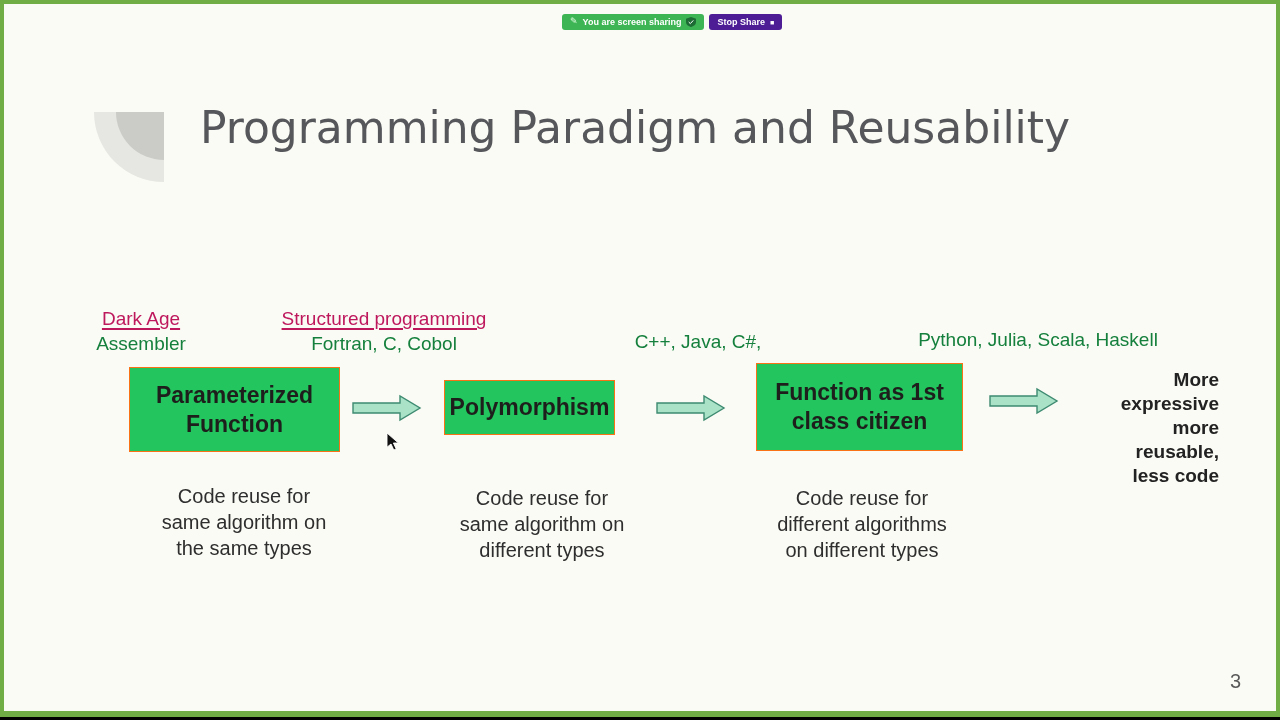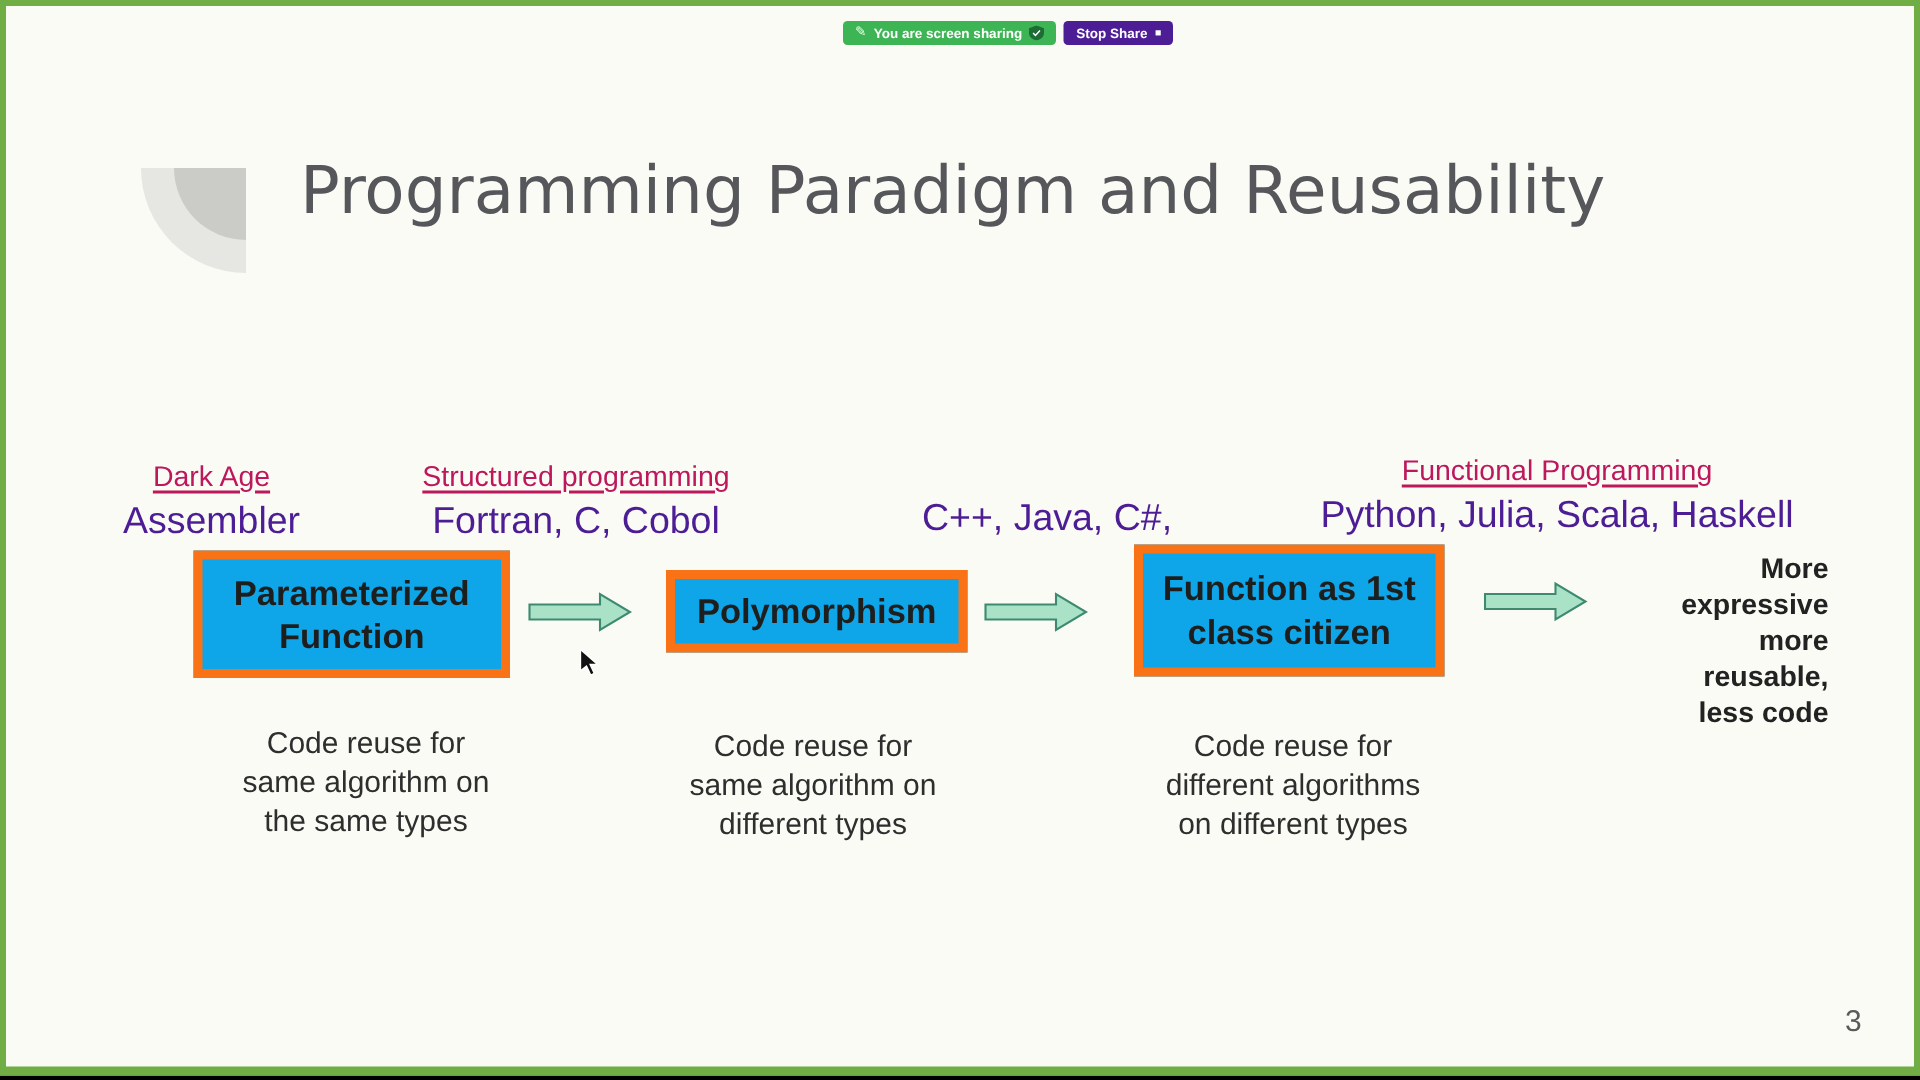--- a/index.html
+++ b/index.html
@@ -31,24 +31,24 @@
   .title{
     position:absolute;left:196px;top:98px;width:1000px;
     font-family:"DejaVu Sans","Liberation Sans",sans-serif;
     font-size:44px;font-weight:400;color:#56575b;letter-spacing:0px;
   }
   
   .era{
     position:absolute;transform:translateX(-50%);font-size:19px;color:#be185d;white-space:nowrap;
     text-decoration:underline;text-underline-offset:3px;text-decoration-thickness:1.5px;
   }
-  .langs{position:absolute;transform:translateX(-50%);font-size:25px;color:#4c1d95;white-space:nowrap;}
+  .langs{position:absolute;transform:translateX(-50%);font-size:19px;color:#15803d;white-space:nowrap;}
   
   .pbox{
-    position:absolute;box-sizing:border-box;background:#0ea5e9;border:6px solid #f97316;
+    position:absolute;box-sizing:border-box;background:#22c55e;border:1px solid #f97316;
     display:flex;align-items:center;justify-content:center;text-align:center;
     font-size:23px;font-weight:bold;color:#1e1e1c;line-height:29px;white-space:pre-line;
   }
   
   .arrow{position:absolute;width:70px;height:28px;}
   
   .outcome{
     position:absolute;transform:translateX(-50%);text-align:right;font-size:19px;font-weight:bold;
     color:#222;line-height:24px;white-space:pre-line;
   }
@@ -72,27 +72,26 @@
   <div class="title">Programming Paradigm and Reusability</div>
 
   <div class="era" style="left:137px;top:304px">Dark Age</div>
   <div class="langs" style="left:137px;top:329px">Assembler</div>
 
   <div class="era" style="left:380px;top:304px">Structured programming</div>
   <div class="langs" style="left:380px;top:329px">Fortran, C, Cobol</div>
 
   <div class="langs" style="left:694px;top:327px">C++, Java, C#,</div>
 
-  <div class="era" style="left:1034px;top:300px">Functional Programming</div>
   <div class="langs" style="left:1034px;top:325px">Python, Julia, Scala, Haskell</div>
 
   <div class="pbox" style="left:125px;top:363px;width:211px;height:85px">Parameterized
 Function</div>
 
-  <div class="pbox" style="left:440px;top:376px;width:201px;height:55px">Polymorphism</div>
+  <div class="pbox" style="left:440px;top:376px;width:171px;height:55px">Polymorphism</div>
 
   <div class="pbox" style="left:752px;top:359px;width:207px;height:88px">Function as 1st
 class citizen</div>
 
   <svg class="arrow" style="left:348px;top:390px" viewBox="0 0 70 28">
     <polygon points="1,9 48,9 48,2 68,14 48,26 48,19 1,19" fill="#a9e2c7" stroke="#3d8a71" stroke-width="1.4"></polygon>
   </svg>
   <svg class="arrow" style="left:652px;top:390px" viewBox="0 0 70 28">
     <polygon points="1,9 48,9 48,2 68,14 48,26 48,19 1,19" fill="#a9e2c7" stroke="#3d8a71" stroke-width="1.4"></polygon>
   </svg>

